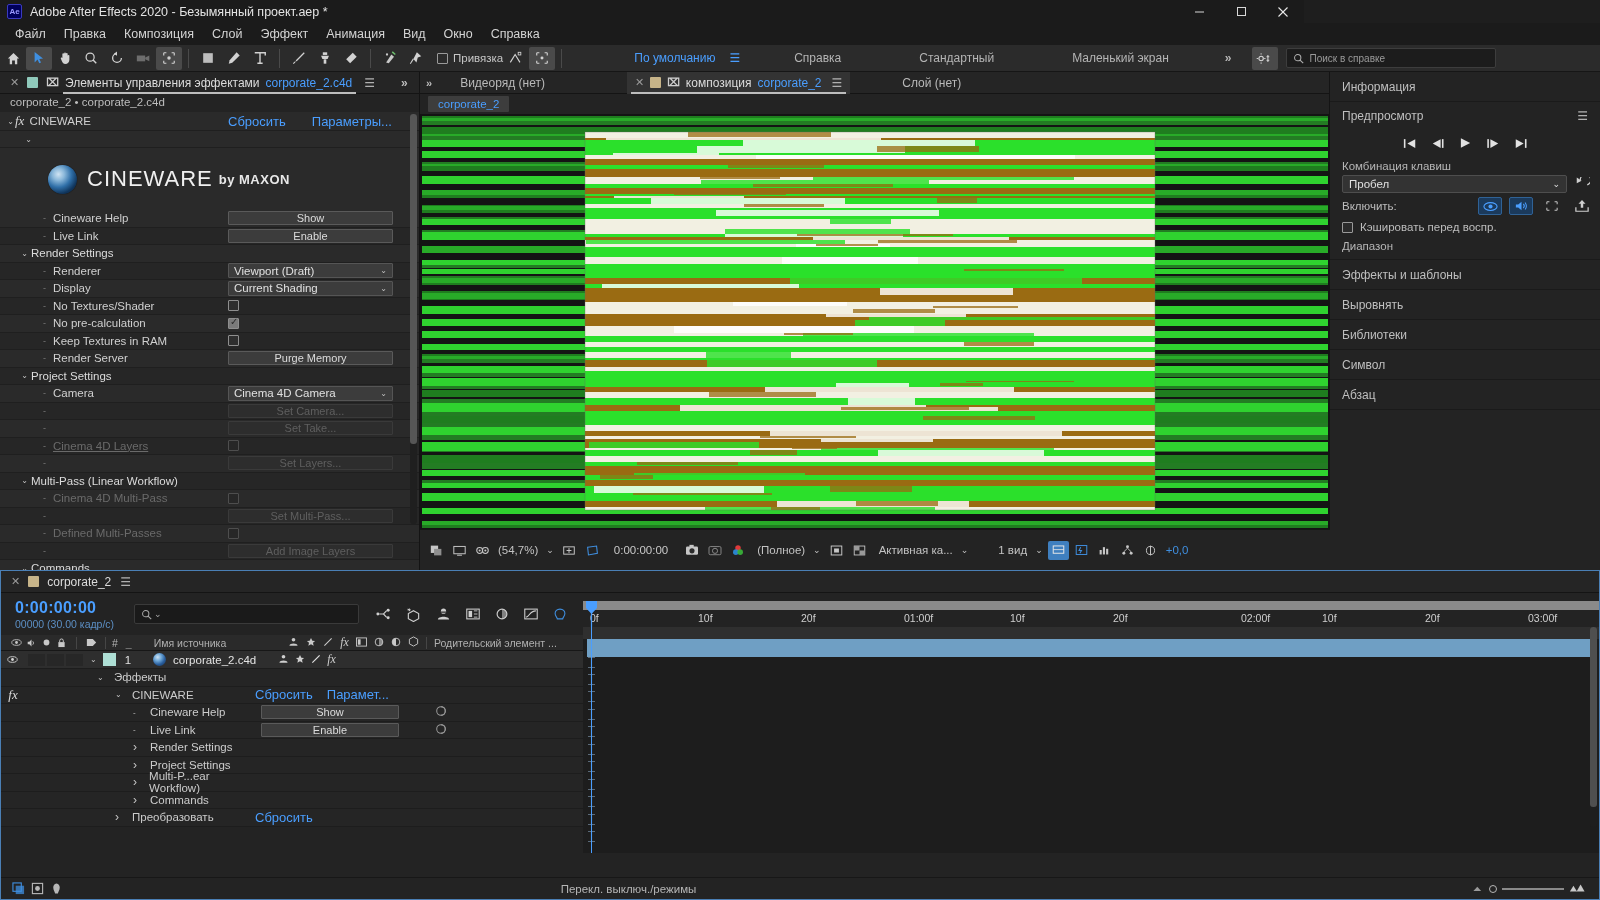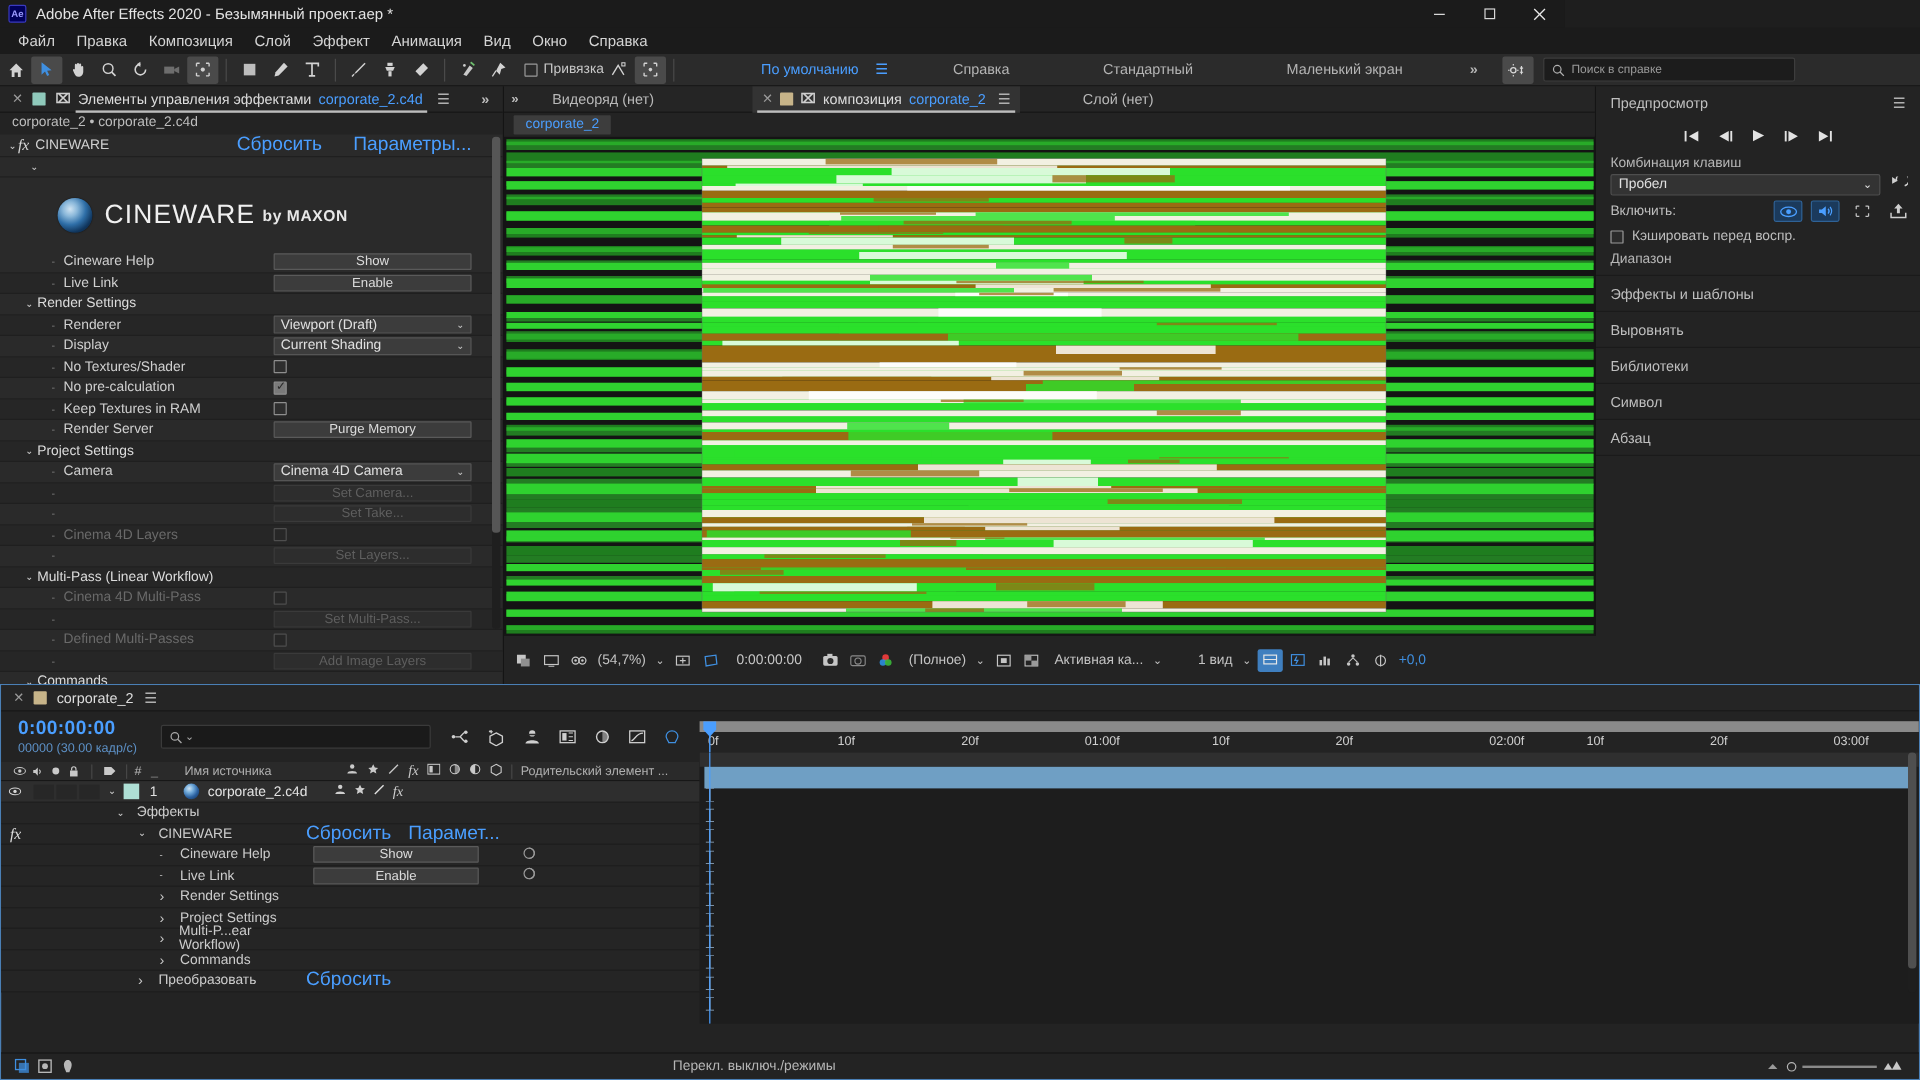--- a/index.html
+++ b/index.html
@@ -85,21 +85,21 @@
     display:flex; align-items:center; height:17.5px; font-size:11.5px;
     border-bottom:1px solid #1f1f1f;
   }
   .ec-row.alt { background:#262626; }
   .ec-label { width:228px; color:#d0d0d0; display:flex; align-items:center; }
   .ec-label.dim { color:#6a6a6a; }
   .ec-ctrl { flex:1; display:flex; align-items:center; padding-right:26px; }
   .tri { width:9px; display:inline-block; text-align:center; color:#c5c5c5; font-size:8px; }
   .bullet { width:9px; display:inline-block; text-align:center; color:#7a7a7a; font-size:9px; }
   .fxsym { font-style:italic; font-family:"Liberation Serif", serif; color:#d7d7d7; margin-right:5px; font-size:13px; }
-  .lnk { color:#4a9eff; font-size:16px; }
+  .lnk { color:#4a9eff; font-size:13px; }
   .btn-wide {
     flex:1; height:14px; background:#3c3c3c; border:1px solid #5a5a5a;
     display:flex; align-items:center; justify-content:center;
     font-size:11px; color:#dcdcdc; border-radius:1px;
   }
   .btn-wide.dis { background:#2d2d2d; border-color:#3a3a3a; color:#5f5f5f; }
   .dd {
     flex:1; height:15px; background:#3c3c3c; border:1px solid #555;
     display:flex; align-items:center; justify-content:space-between;
     padding:0 5px; font-size:11.5px; color:#e0e0e0; border-radius:1px;
@@ -563,21 +563,21 @@
               <span class="bullet">-</span>
               <span style="margin-left: 4px;"></span>
             </div>
             <div class="ec-ctrl">
               <div class="btn-wide dis">Set Take...</div>
             </div>
           </div>
           <div class="ec-row alt">
             <div class="ec-label dim" style="padding-left: 40px;">
               <span class="bullet">-</span>
-              <span style="margin-left: 4px;">Cinema 4D Layers</span>
+              <span style="margin-left: 4px; text-decoration: underline;">Cinema 4D Layers</span>
             </div>
             <div class="ec-ctrl">
               <span class="cbx dis"></span>
             </div>
           </div>
           <div class="ec-row">
             <div class="ec-label dim" style="padding-left: 40px;">
               <span class="bullet">-</span>
               <span style="margin-left: 4px;"></span>
             </div>
@@ -1023,20 +1023,23 @@
         <svg width="13" height="13" viewBox="0 0 16 16">
             <circle cx="8" cy="8" r="5" fill="none" stroke="#c6c6c6" stroke-width="1.2"></circle>
             <line x1="8" y1="2" x2="8" y2="14" stroke="#c6c6c6" stroke-width="1.2"></line>
           </svg>
       </div>
       <div class="cb-txt plus">+0,0</div>
     </div>
   </div>
 
   <div class="right-panel">
+    <div class="rp-sec">
+      <span>Информация</span>
+    </div>
 
     <div class="rp-block">
       <div class="rp-hdr">
         <span>Предпросмотр</span>
         <span class="hamb">☰</span>
       </div>
       <div class="transport">
         <span class="tp-btn">
           <svg width="14" height="11" viewBox="0 0 16 12">
               <rect x="1" y="1" width="1.8" height="10" fill="#e2e2e2"></rect>

